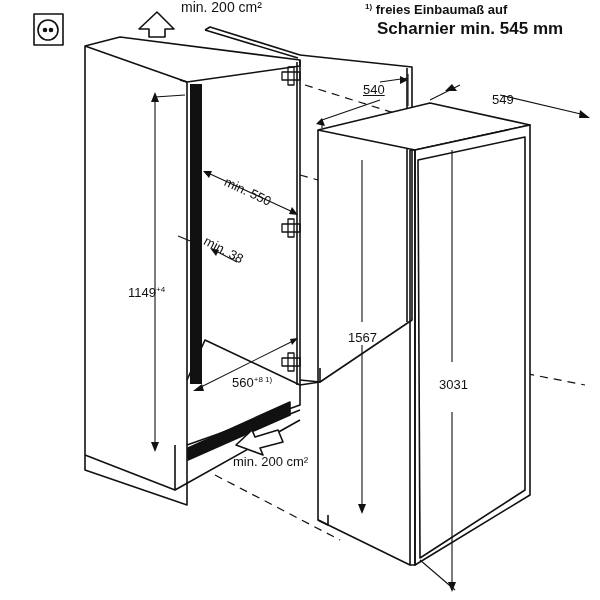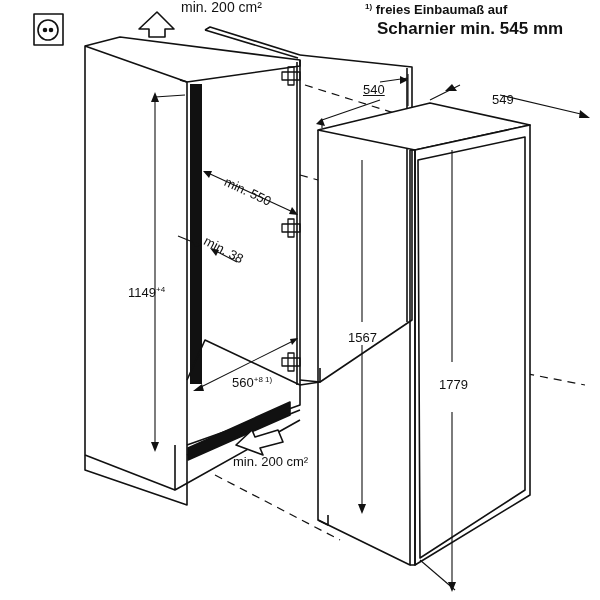--- a/index.html
+++ b/index.html
@@ -123,13 +123,13 @@
 <div class="lbl" style="left:228px;top:175px;transform:rotate(25deg);transform-origin:left top;">min. 550</div>
 <div class="lbl" style="left:208px;top:234px;transform:rotate(28deg);transform-origin:left top;">min. 38</div>
 
 <div class="lbl" style="left:232px;top:358px;margin-top:18px;"><span>560</span><sup>+8 1)</sup></div>
 
 <div class="lbl" style="left:233px;top:455px;">min. 200 cm²</div>
 
 <div class="lbl" style="left:363px;top:83px;text-decoration:underline;">540</div>
 <div class="lbl" style="left:480px;top:93px;padding-left:12px;">549</div>
 <div class="lbl" style="left:348px;top:331px;">1567</div>
-<div class="lbl" style="left:439px;top:378px;">1779</div>
+<div class="lbl" style="left:439px;top:378px;">3031</div>
 
 </body></html>

